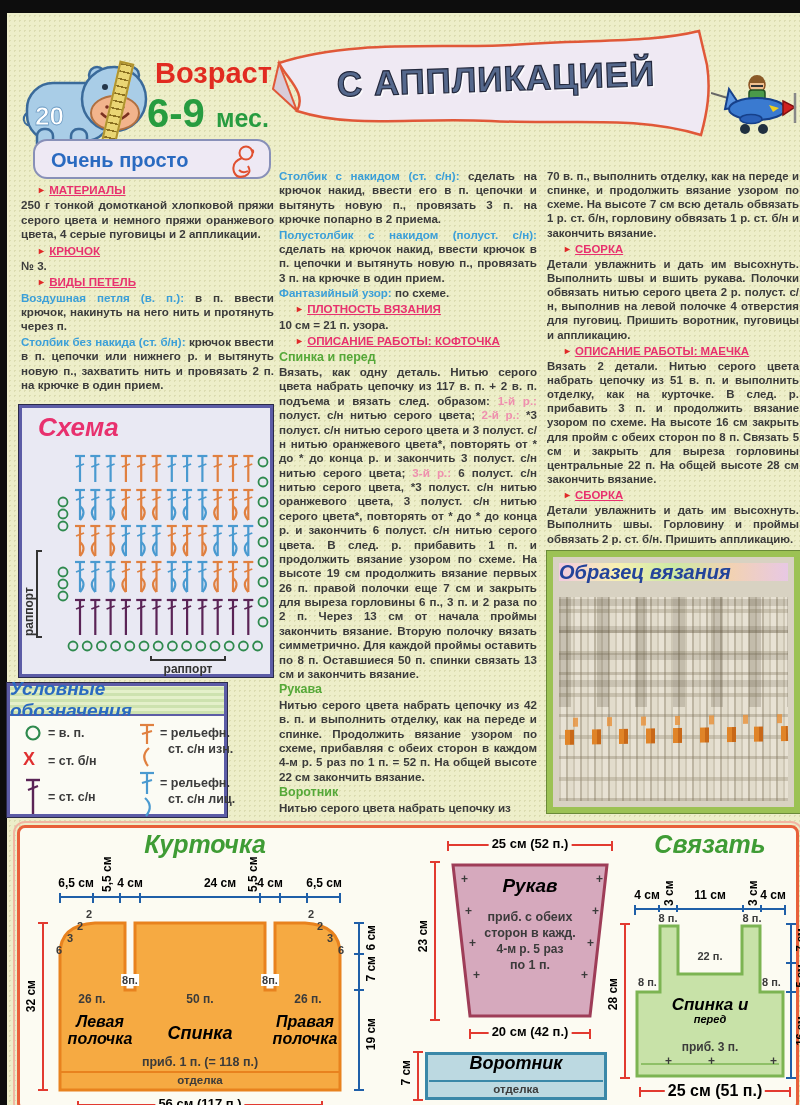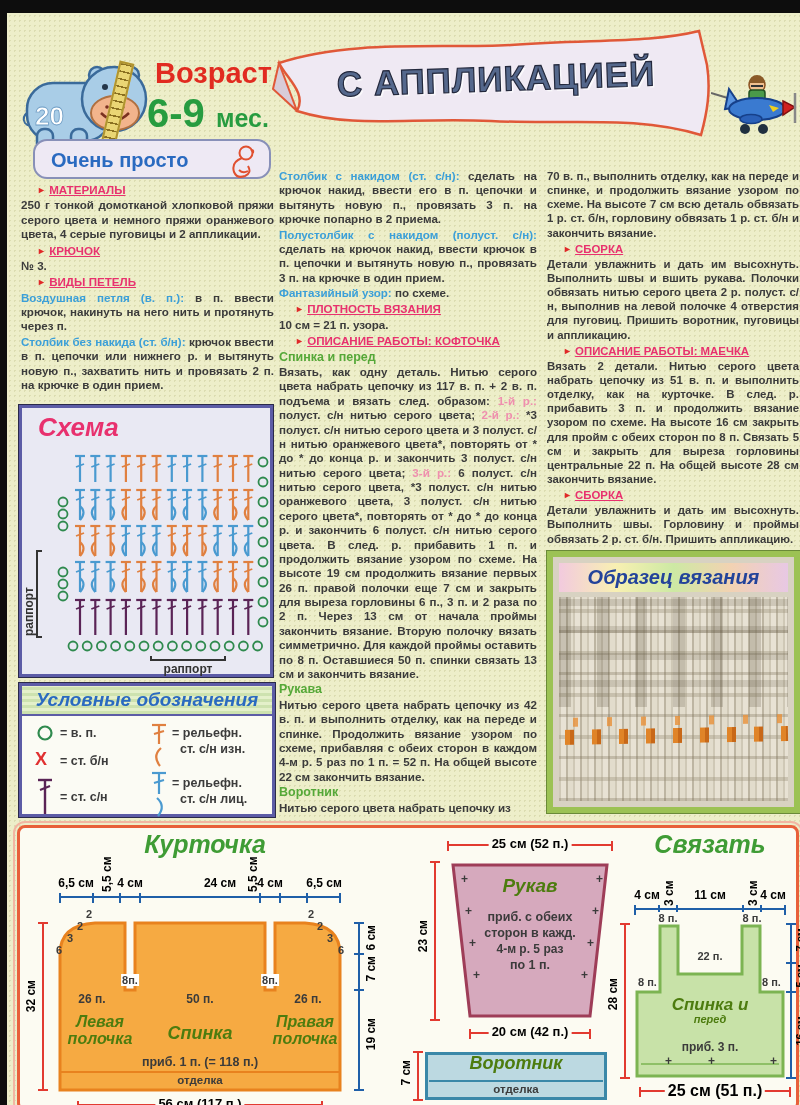--- a/index.html
+++ b/index.html
@@ -20,23 +20,23 @@
   
   .frame-blue{position:absolute;background:#e9e9f3;border:3px solid #5c5ca6;box-shadow:0 0 0 1px #2a2a4a}
   .schema-title{position:absolute;color:#e8316e;font-weight:bold;font-style:italic;font-size:26px}
   .legend-head{position:absolute;left:0;top:0;right:0;height:30px;
     background:repeating-linear-gradient(0deg,#cde2af 0 3px,#e4f0ca 3px 6px);
     border-bottom:2px solid #5c5ca6;display:flex;align-items:center;justify-content:center}
   .legend-title{color:#2a6ac0;font-weight:bold;font-style:italic;font-size:19px}
   .legend-body{position:absolute;left:0;top:30px;right:0;bottom:0;background:#fbfbf4}
   .leg-lab{position:absolute;font-size:12.5px;font-weight:bold;color:#3b3b3b;white-space:nowrap}
   .sample-box{position:absolute;background:#d8d2c2;border:6px solid #9cc254;box-shadow:0 0 0 1px #6a8a38}
-  .sample-head{position:absolute;left:6px;top:6px;right:6px;height:29px;
+  .sample-head{position:absolute;left:6px;top:6px;right:6px;height:18px;
     background:linear-gradient(90deg,#f2cade,#f8f0b2,#cde9a4,#f2d2b2,#e8c8e4);
-    display:flex;align-items:center;justify-content:center}
+    display:flex;align-items:center;justify-content:flex-start}
   .sample-title{color:#23439a;font-weight:bold;font-style:italic;font-size:20px}
   .photo{position:absolute;left:6px;top:40px;right:6px;bottom:6px;
     background:
      repeating-linear-gradient(0deg,rgba(120,108,84,.30) 0 3px,transparent 3px 20px,rgba(150,140,116,.35) 20px 24px,transparent 24px 42px),
      repeating-linear-gradient(90deg,#cfc8b6 0 2px,#e8e2d4 2px 7px,#bdb5a2 7px 9px,#e2dccc 9px 14px)}
   .basket{position:absolute;left:0;top:0;right:0;height:54%;
     background:repeating-linear-gradient(90deg,rgba(70,60,40,.20) 0 12px,transparent 12px 38px),
                repeating-linear-gradient(0deg,transparent 0 20px,rgba(70,60,40,.16) 20px 27px)}
   .orange-row{position:absolute;left:0;right:0;transform:rotate(-1deg)}
   
@@ -48,21 +48,21 @@
   .dimv::before{top:-1px}.dimv::after{bottom:-1px}
   .tick{position:absolute;top:-5px;width:2px;height:10px;background:currentColor}
   .red{color:#e23a30}.blu{color:#1f5fa8}
   .dlab{position:absolute;font-weight:bold;font-size:12px;white-space:nowrap;color:inherit}
   .cx{transform:translateX(-50%)}
   .vert{writing-mode:vertical-rl;transform:rotate(180deg)}
   .bg{background:#fcfbf2;padding:0 3px}
   .panel{position:absolute;left:10px;top:812px;width:782px;height:286px;background:#fcfbf2;
     border:3px solid #e8603a;border-radius:8px;outline:2px solid #f2b6a2;outline-offset:2px}
   .ptitle{position:absolute;font-weight:bold;font-style:italic;font-size:25px;color:#3f9c35;white-space:nowrap}
-  .partname{position:absolute;font-weight:bold;font-style:italic;color:#4d7c0f;text-align:center;line-height:1.05;white-space:nowrap}
+  .partname{position:absolute;font-weight:bold;font-style:italic;color:#000000;text-align:center;line-height:1.05;white-space:nowrap}
   .small{font-size:11px}.dark{color:#3b3b3b}
   .banner-text{position:absolute;left:30px;top:32px;width:390px;text-align:center;
     font-size:35px;font-weight:bold;letter-spacing:1px;color:#55688c;
     -webkit-text-stroke:1.2px #23283c;transform:rotate(-2deg);text-shadow:2px 2px 0 rgba(255,255,255,.7)}
   .simple-box{position:absolute;left:26px;top:126px;width:238px;height:40px;background:#eee9f4;
     border:2px solid #8890b8;border-radius:14px}
   .simple-text{position:absolute;left:16px;top:8px;color:#2a6ac0;font-weight:bold;font-size:20px}
   .age-label{position:absolute;color:#e12b20;font-weight:bold;font-size:29px}
   .age-value{position:absolute;color:#279c40;font-weight:bold}
   .ruler-obj{position:absolute;left:102px;top:48px;width:15px;height:94px;background:#ead674;border:2px solid #b09430;
@@ -391,21 +391,21 @@
         <circle cx="7" cy="122" r="4.5" fill="none" stroke="#2f8a4e" stroke-width="1.8"></circle>
         <circle cx="7" cy="134" r="4.5" fill="none" stroke="#2f8a4e" stroke-width="1.8"></circle>
         <circle cx="7" cy="146" r="4.5" fill="none" stroke="#2f8a4e" stroke-width="1.8"></circle>
       </svg>
     <div class="bracket-l" style="left:14px;top:142px;width:6px;height:88px"></div>
     <div class="rapp vert" style="left:0px;top:148px;height:80px">раппорт</div>
     <div class="bracket-b" style="left:128px;top:248px;width:76px;height:5px"></div>
     <div class="rapp cx" style="left:166px;top:254px">раппорт</div>
   </div>
 
-  <div class="frame-blue" style="left:12px;top:670px;width:256px;height:134px">
+  <div class="frame-blue" style="left:0;top:670px;width:220px;height:134px">
     <div class="legend-head">
       <div class="legend-title">Условные обозначения</div>
     </div>
     <div class="legend-body">
       <svg class="abs" style="left:14px;top:8px" width="18" height="18">
         <circle cx="9" cy="9" r="6.5" fill="none" stroke="#2f8a4e" stroke-width="2.2"></circle>
       </svg>
       <div class="leg-lab" style="left:38px;top:10px">= в. п.</div>
       <div class="leg-lab" style="left:13px;top:33px;color:#e03030;font-size:18px">X</div>
       <div class="leg-lab" style="left:38px;top:38px">= ст. б/н</div>

